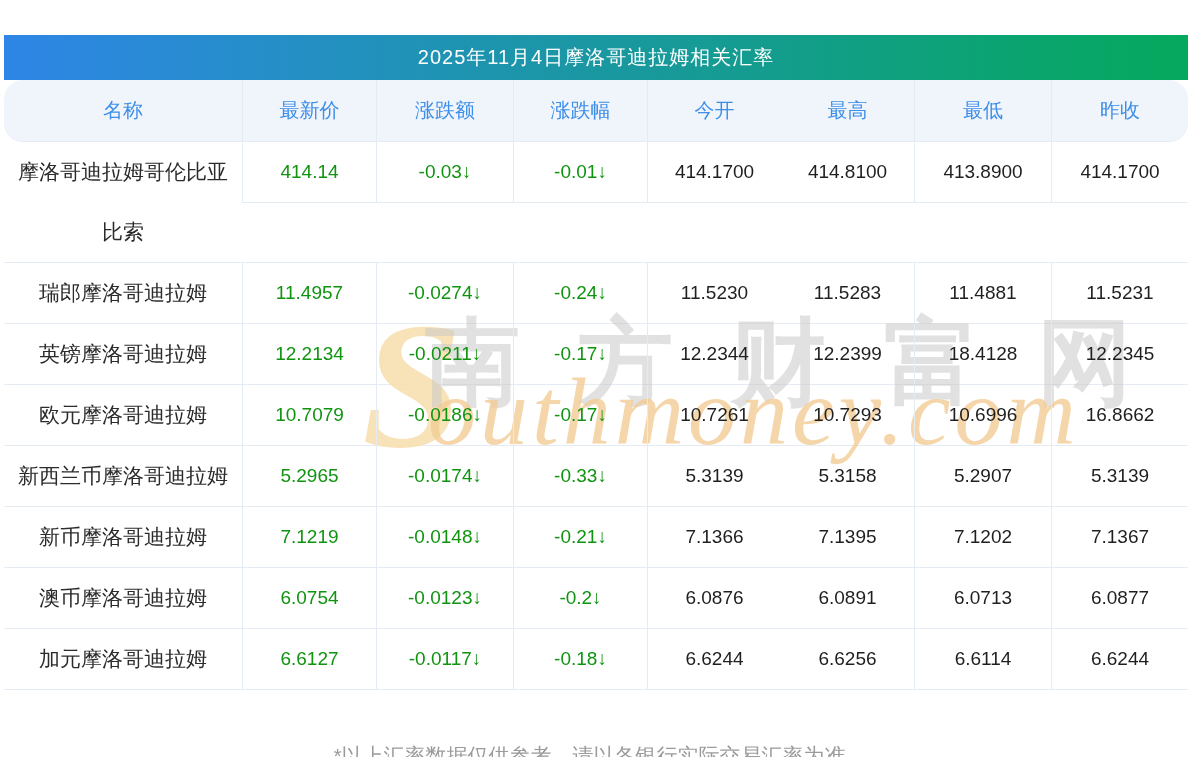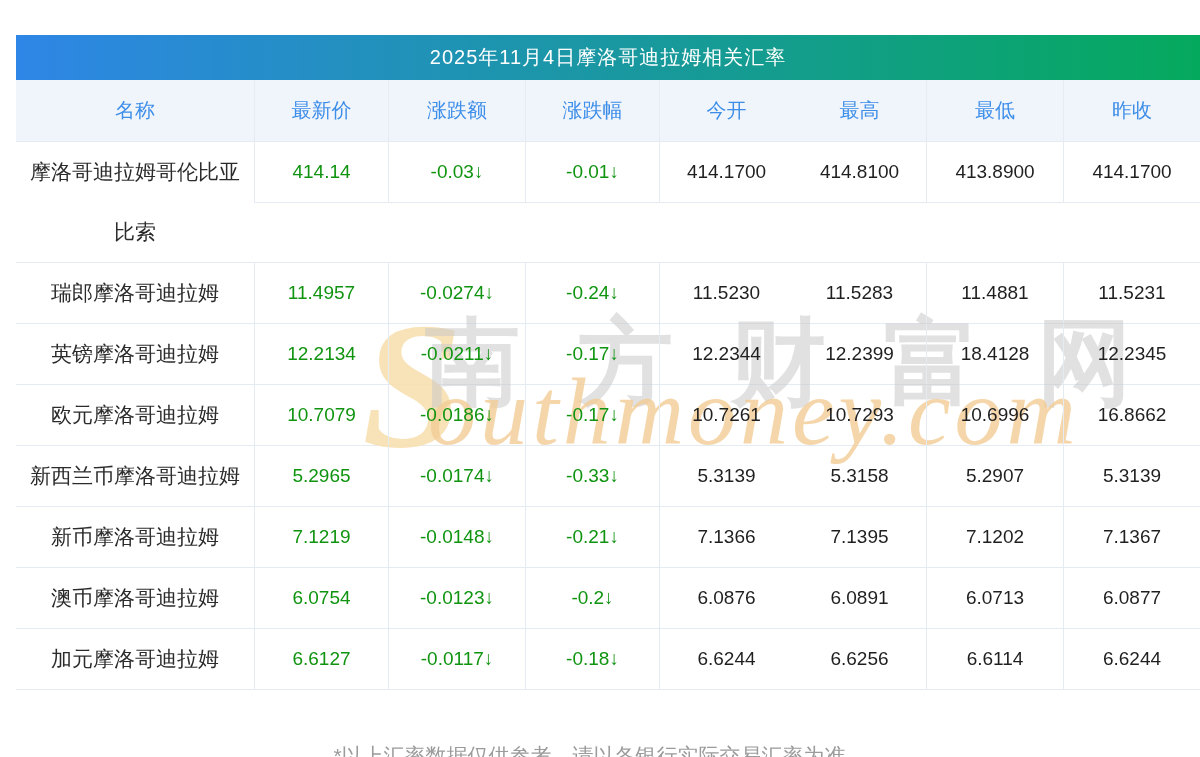--- a/index.html
+++ b/index.html
@@ -9,29 +9,30 @@
     --name-fg:#2b2b2b; --foot-fg:#9b9b9b;
     --wm-tan:#f3cd96; --wm-tan-light:#f8dfb0; --wm-gray:#c9c9c9;
   }
   *{box-sizing:border-box;margin:0;padding:0;}
   html,body{background:#ffffff;}
   body{
     width:1200px;height:757px;overflow:hidden;position:relative;
     font-family:"Liberation Sans","DejaVu Sans",sans-serif;
   }
   .page{position:relative;width:1200px;height:757px;}
-  .rate-table{position:absolute;left:16px;top:35px;width:1184px;}
+  .rate-table{position:absolute;left:4px;top:35px;width:1184px;}
   .title-bar{
     height:45px;display:flex;align-items:center;justify-content:center;
     background:linear-gradient(90deg,var(--grad-left),var(--grad-right));
     color:#ffffff;font-size:20px;letter-spacing:1px;
   }
   .head-row{
     display:flex;height:62px;background:var(--head-bg);
     border-bottom:1px solid var(--line);
+    border-radius:19px;
   }
   .hcell{
     display:flex;align-items:center;justify-content:center;
     color:var(--head-fg);font-size:20px;position:relative;z-index:2;
   }
   .row{display:flex;height:61px;border-bottom:1px solid var(--line);}
   .cell{
     display:flex;align-items:center;justify-content:center;
     position:relative;z-index:2;font-size:19px;
   }

